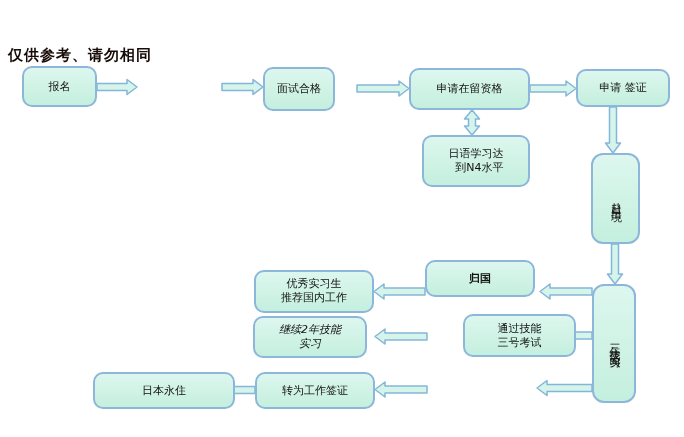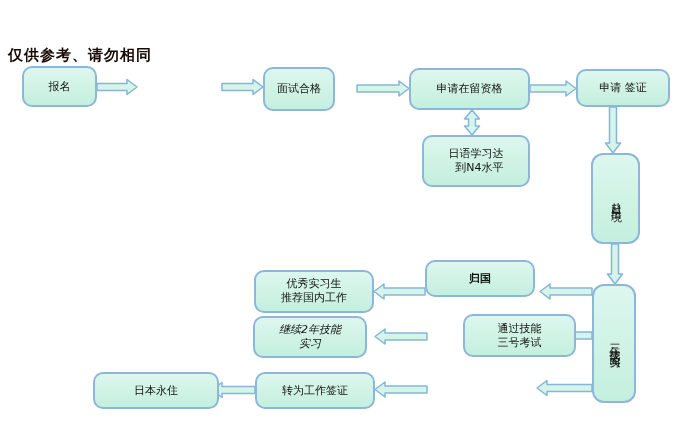--- a/index.html
+++ b/index.html
@@ -47,21 +47,21 @@
   #n-depart-japan     {left:591px; top:153px; width:49px;  height:91px; border-radius:12px;}
   #n-three-year       {left:592px; top:284px; width:44px;  height:119px;border-radius:12px;}
   
   #n-return-home      {left:425px; top:260px; width:110px; height:37px;font-weight:bold;}
   #n-exam3            {left:427px; top:314px; width:113px; height:43px;margin-left:36px;}
   #n-caregiver-cert   {left:427px; top:367px; width:110px; height:42px;}
   
   #n-recommend-work   {left:254px; top:270px; width:120px; height:43px;font-family:Liberation Mono, monospace;}
   #n-two-more-years   {left:253px; top:316px; width:114px; height:42px;font-style:italic;}
   #n-work-visa        {left:255px; top:372px; width:120px; height:37px;}
-  #n-permanent        {left:93px;  top:372px; width:126px; height:37px;}
+  #n-permanent        {left:93px;  top:372px; width:142px; height:37px;}
 </style>
 </head>
 <body>
 
 <div class="canvas">
 
   <div class="title">仅供参考、请勿相同</div>
 
   <svg class="arrows" width="684" height="437" viewBox="0 0 684 437" fill="#d5f4ea" stroke="#85b6d9" stroke-width="1.5" stroke-linejoin="round">
     <path d="M97,83.5 H127 V79.5 L137,87 L127,94.5 V90.5 H97 Z"></path>

